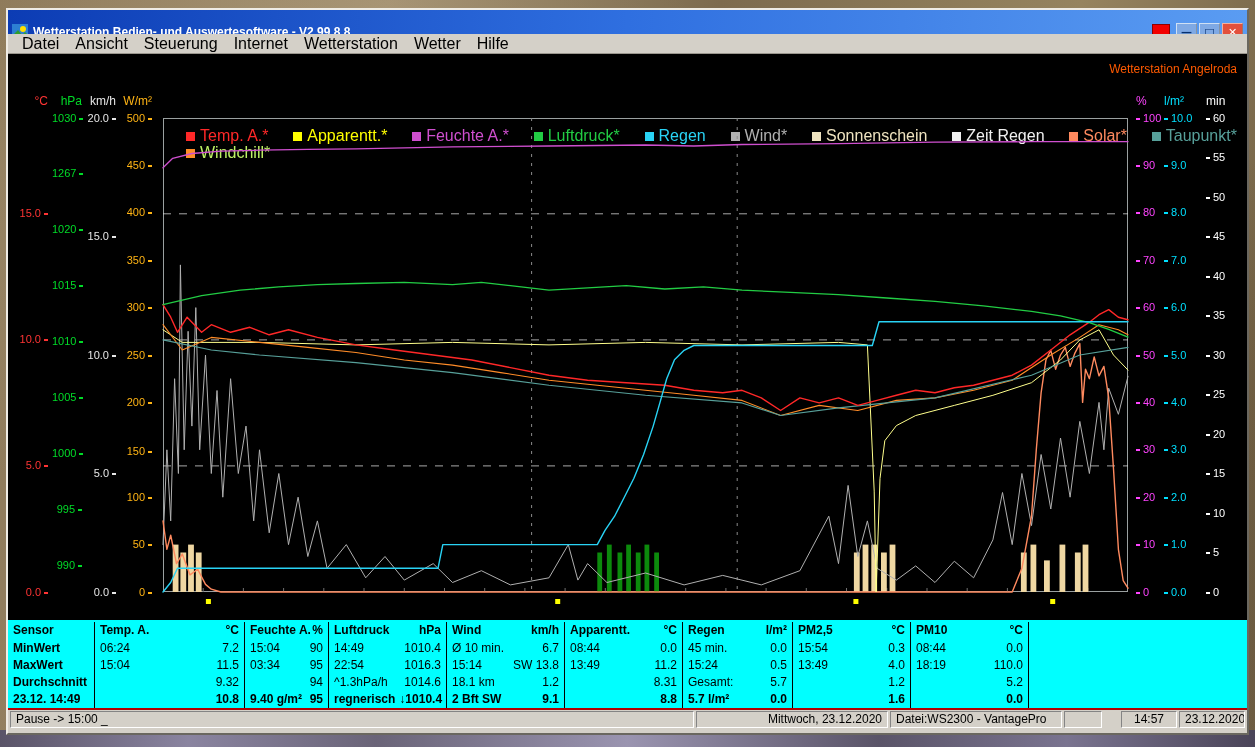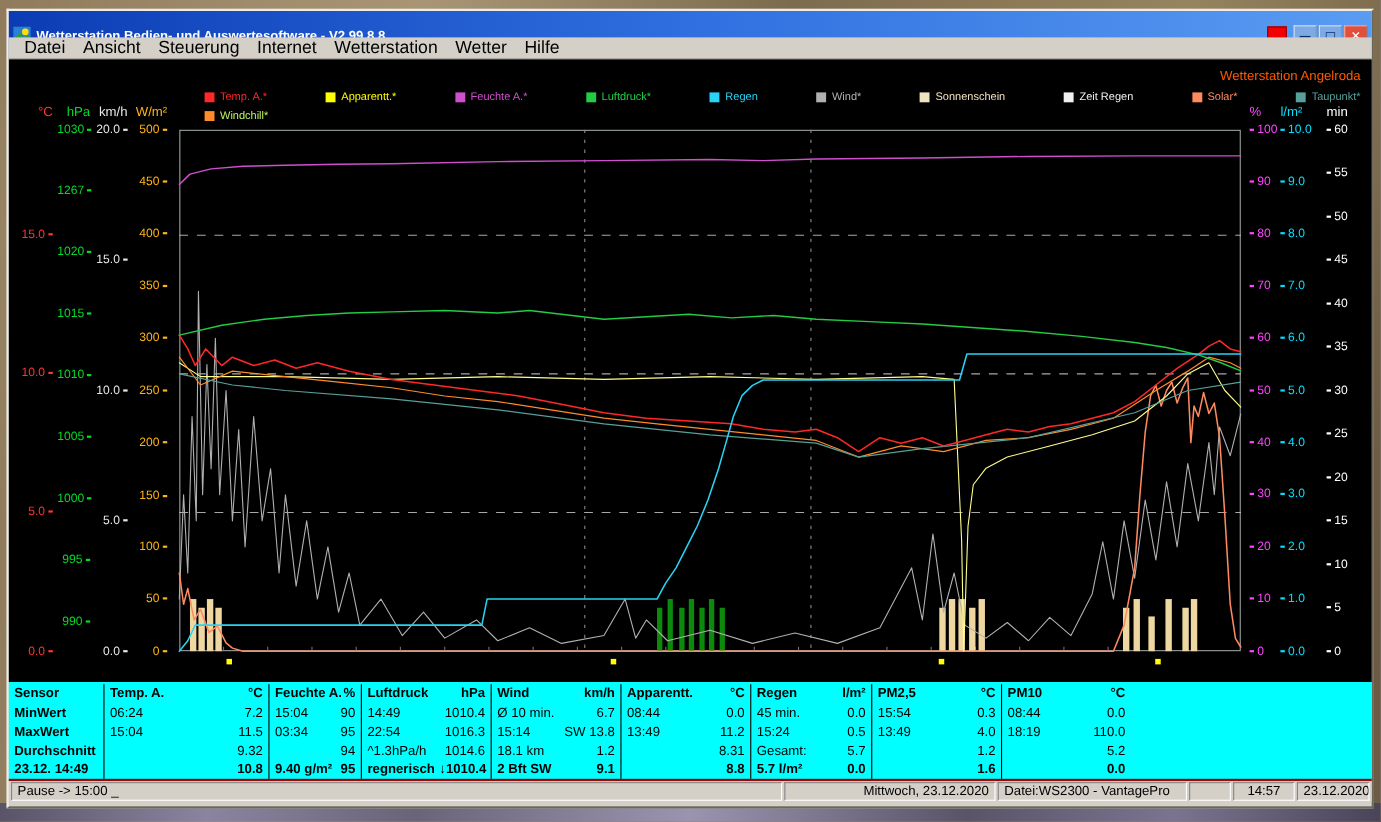--- a/index.html
+++ b/index.html
@@ -28,56 +28,56 @@
     font:bold 11px "DejaVu Sans",sans-serif;line-height:15px;text-align:center;padding:0;cursor:default;}
   .cap-btn.close{background:#e2503c;color:#fff;border-color:#f4b0a0;}
   
   .menubar{position:absolute;top:24px;left:0;right:0;height:20px;background:#d4d0c8;
     border-bottom:1px solid #9a968e;display:flex;align-items:center;padding:0 6px;
     font-size:16px;color:#000;box-sizing:border-box;}
   .menu-item{padding:2px 8px;white-space:nowrap;}
   
   .chart-region{position:absolute;top:44px;left:0;width:1239px;height:566px;background:#000;overflow:hidden;}
   .station-label{position:absolute;top:8px;right:10px;color:#ff5a00;font-size:12px;}
-  .legend-row{position:absolute;display:flex;font-size:10px;}
+  .legend-row{position:absolute;display:flex;font-size:16px;margin-top:44px;}
   #legend1{left:178px;right:10px;top:29px;justify-content:space-between;}
   #legend2{left:178px;top:46px;}
   .legend-item{white-space:nowrap;display:flex;align-items:center;}
   .sw{display:inline-block;width:9px;height:9px;margin-right:5px;flex:none;}
   .axis-col{position:absolute;top:0;bottom:0;font-size:11px;}
   .axis-col.left{text-align:right;}
   .axis-col.right{text-align:left;}
   .axis-tick{position:absolute;left:0;right:0;line-height:13px;white-space:nowrap;}
   .axis-col.left .axis-tick::after{content:"";display:inline-block;width:4px;height:2px;background:currentColor;margin-left:3px;vertical-align:middle;}
   .axis-col.right .axis-tick::before{content:"";display:inline-block;width:4px;height:2px;background:currentColor;margin-right:3px;vertical-align:middle;}
   .axis-unit{position:absolute;top:40px;left:0;right:0;font-size:12px;white-space:nowrap;}
   #plot-svg{position:absolute;left:155px;top:64px;overflow:visible;}
   
   .data-table{position:absolute;top:610px;left:0;width:1239px;height:90px;background:#00ffff;
-    display:flex;border-bottom:2px solid #b00000;font-size:12px;color:#000;box-sizing:border-box;padding-top:2px;align-items:center;}
+    display:flex;border-bottom:2px solid #b00000;font-size:12px;color:#000;box-sizing:border-box;padding-top:2px;}
   .tcol{border-left:1px solid #000;display:flex;flex-direction:column;box-sizing:border-box;flex:none;}
   .tcol.label-col{border-left:none;}
   .tcol.filler{flex:1;}
   .tcell{height:17px;line-height:17px;display:flex;padding:0 5px;white-space:nowrap;overflow:hidden;}
   .tcell .info{margin-right:4px;}
   .tcell .val{margin-left:auto;}
   .tcell.th{font-weight:bold;height:18px;}
   .tcell.th .hunit{margin-left:auto;}
   .rowlab{font-weight:bold;}
   .tcell.last{font-weight:bold;}
   
   .statusbar{position:absolute;top:700px;left:0;width:1239px;height:19px;background:#d4d0c8;
     display:flex;gap:2px;padding:1px 2px;box-sizing:border-box;font-size:12px;color:#000;}
   .sb-panel{border:1px solid;border-color:#848484 #ffffff #ffffff #848484;background:#d4d0c8;
     padding:0 5px;line-height:15px;white-space:nowrap;overflow:hidden;box-sizing:border-box;}
   .sb-0{flex:1;}
   .sb-1{width:192px;text-align:right;}
   .sb-2{width:172px;}
   .sb-3{width:38px;}
-  .sb-4{width:56px;text-align:center;}
+  .sb-4{width:56px;text-align:center;margin-left:17px;}
   .sb-5{width:66px;text-align:center;}
 </style>
 </head>
 <body>
 
 <div class="desktop-art"></div>
 
 <div class="app-window">
 
   <div class="titlebar">

